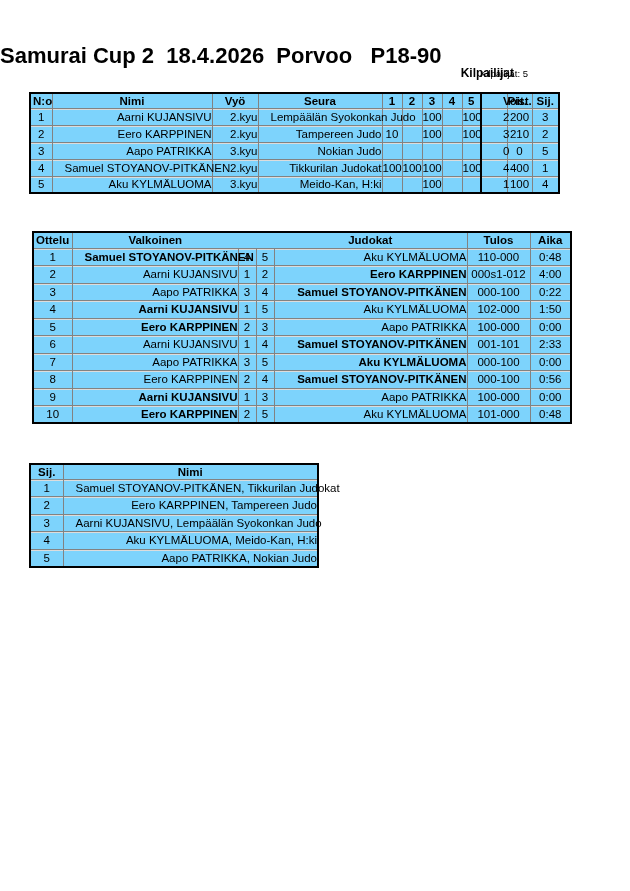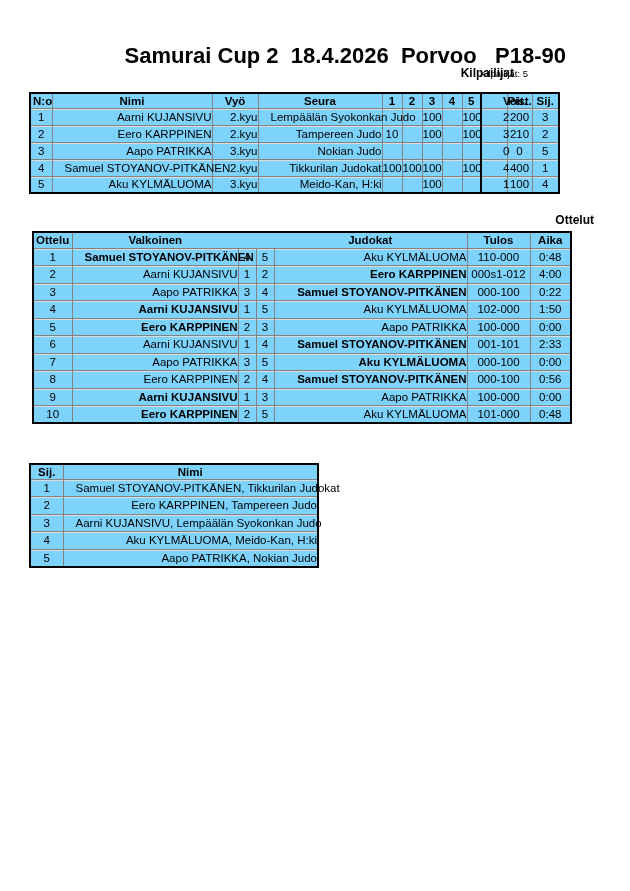--- a/index.html
+++ b/index.html
@@ -5,21 +5,21 @@
   * { box-sizing: border-box; }
   html, body { margin: 0; padding: 0; background: #fff; }
   .page {
     position: relative; width: 630px; height: 891px;
     background: #ffffff; color: #000;
     font-family: "Liberation Sans", sans-serif;
     overflow: hidden;
   }
   .title {
     position: absolute; top: 45px; left: 0; width: 566px;
-    text-align: right; font-size: 22px; font-weight: bold;
+    text-align: left; font-size: 22px; font-weight: bold;
     line-height: 22px; white-space: pre;
   }
   .sub { position: absolute; text-align: right; font-weight: bold; font-size: 12px; line-height: 14px; }
   .sub-kilpailijat { top: 66px; left: 0; width: 514px; }
   .sub-ottelut    { top: 213px; left: 0; width: 594px; }
   .sub-tulokset   { top: 442px; left: 0; width: 346px; }
   .count-label {
     position: absolute; top: 68px; left: 480px; width: 132px;
     text-align: left; font-size: 9.5px; line-height: 12px;
   }
@@ -158,21 +158,20 @@
         <td class="c">100</td>
         <td class="c"></td>
         <td class="c"></td>
         <td class="c thickL">1</td>
         <td class="c">100</td>
         <td class="c">4</td>
       </tr>
     </tbody>
   </table>
 
-  <div class="sub sub-ottelut">Ottelut</div>
 
   <table class="t2">
     <colgroup>
       <col style="width:39px">
         <col style="width:166px">
         <col style="width:18px">
         <col style="width:18px">
       <col style="width:193px">
         <col style="width:63px">
         <col style="width:41px">

